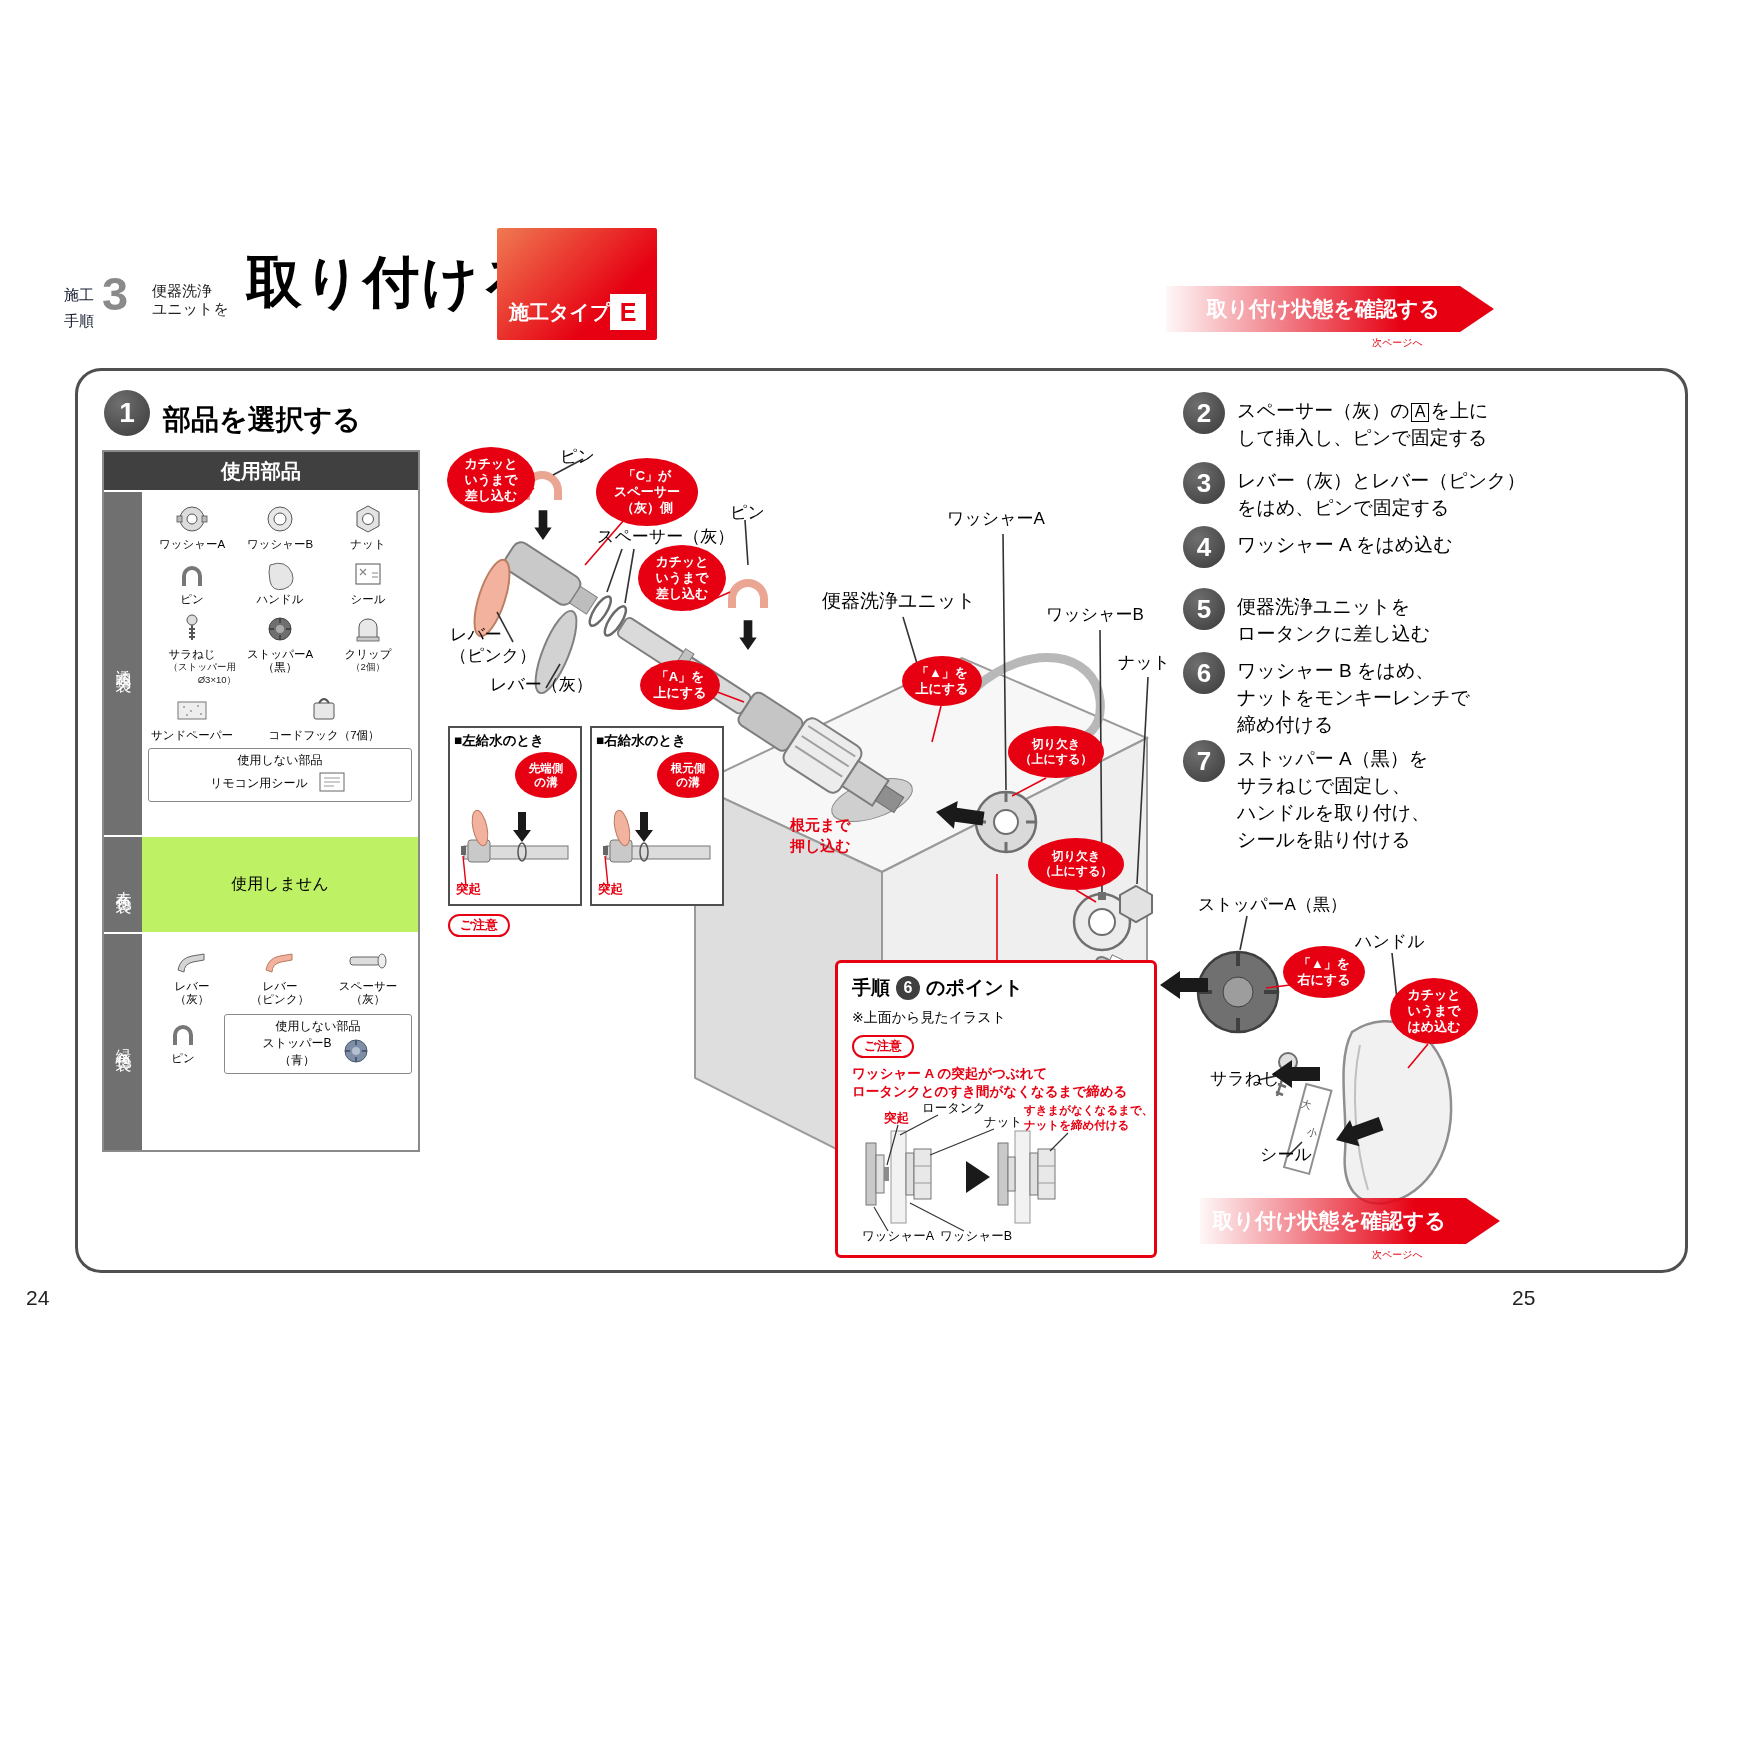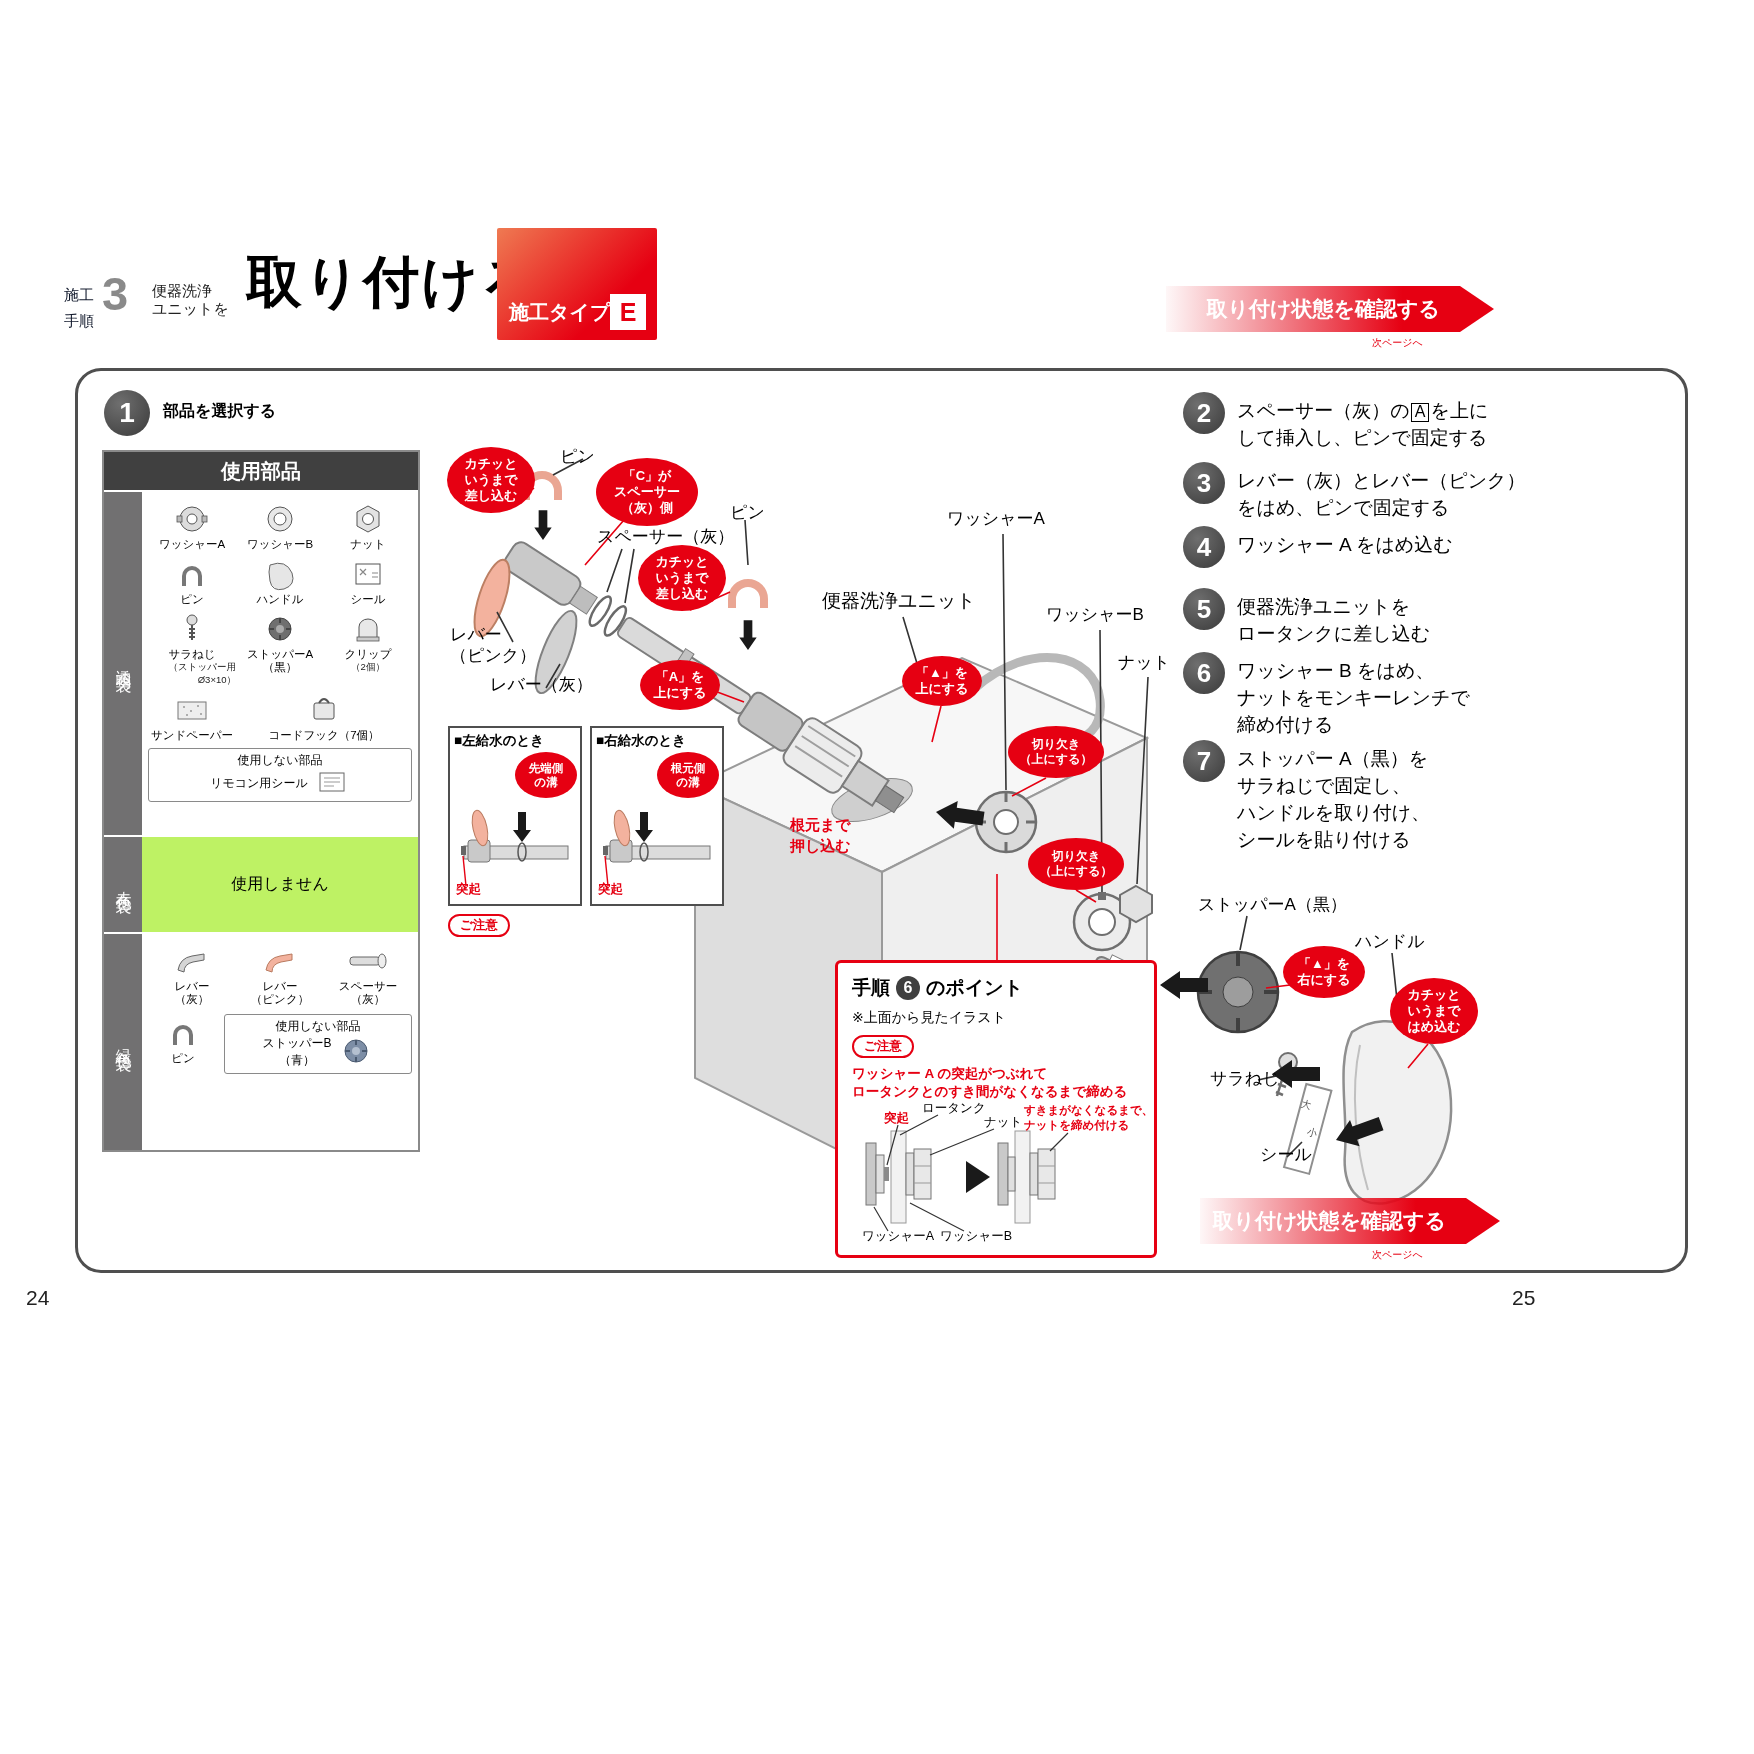--- a/index.html
+++ b/index.html
@@ -26,21 +26,21 @@
             clip-path:polygon(0 0, calc(100% - 34px) 0, 100% 50%, calc(100% - 34px) 100%, 0 100%); }
   .banner-next { position:absolute; color:#e60012; font-size:10px; }
 
   
   .main-box { border:3px solid #4f4f4f; border-radius:26px; background:#fff; }
 
   .step-circle { width:42px; height:42px; border-radius:50%;
                  background:radial-gradient(circle at 35% 30%, #6f6f6f, #3a3a3a);
                  color:#fff; font-size:26px; font-weight:700;
                  display:flex; align-items:center; justify-content:center; flex:0 0 auto; }
-  .step1-label { font-size:16px; font-weight:600; }
+  .step1-label { font-size:28px; font-weight:600; }
 
   
   .parts-panel { width:318px; height:702px; border:2px solid #8a8a8a; background:#fff; display:flex; flex-direction:column; }
   .parts-header { height:38px; background:#404040; color:#fff; font-size:20px; font-weight:700;
                   display:flex; align-items:center; justify-content:center; flex:0 0 auto; }
   .bag-row { display:flex; border-top:2px solid #fff; }
   .bag-strip { width:38px; background:#717071; color:#fff; display:flex; align-items:center; justify-content:center;
                writing-mode:vertical-rl; text-orientation:upright; font-size:16px; letter-spacing:4px; flex:0 0 auto; }
   .bag-content { flex:1; background:#fff; padding:8px 6px; }
   .bag2-content { display:flex; align-items:center; justify-content:center; background:#bef264; font-size:16px; }

